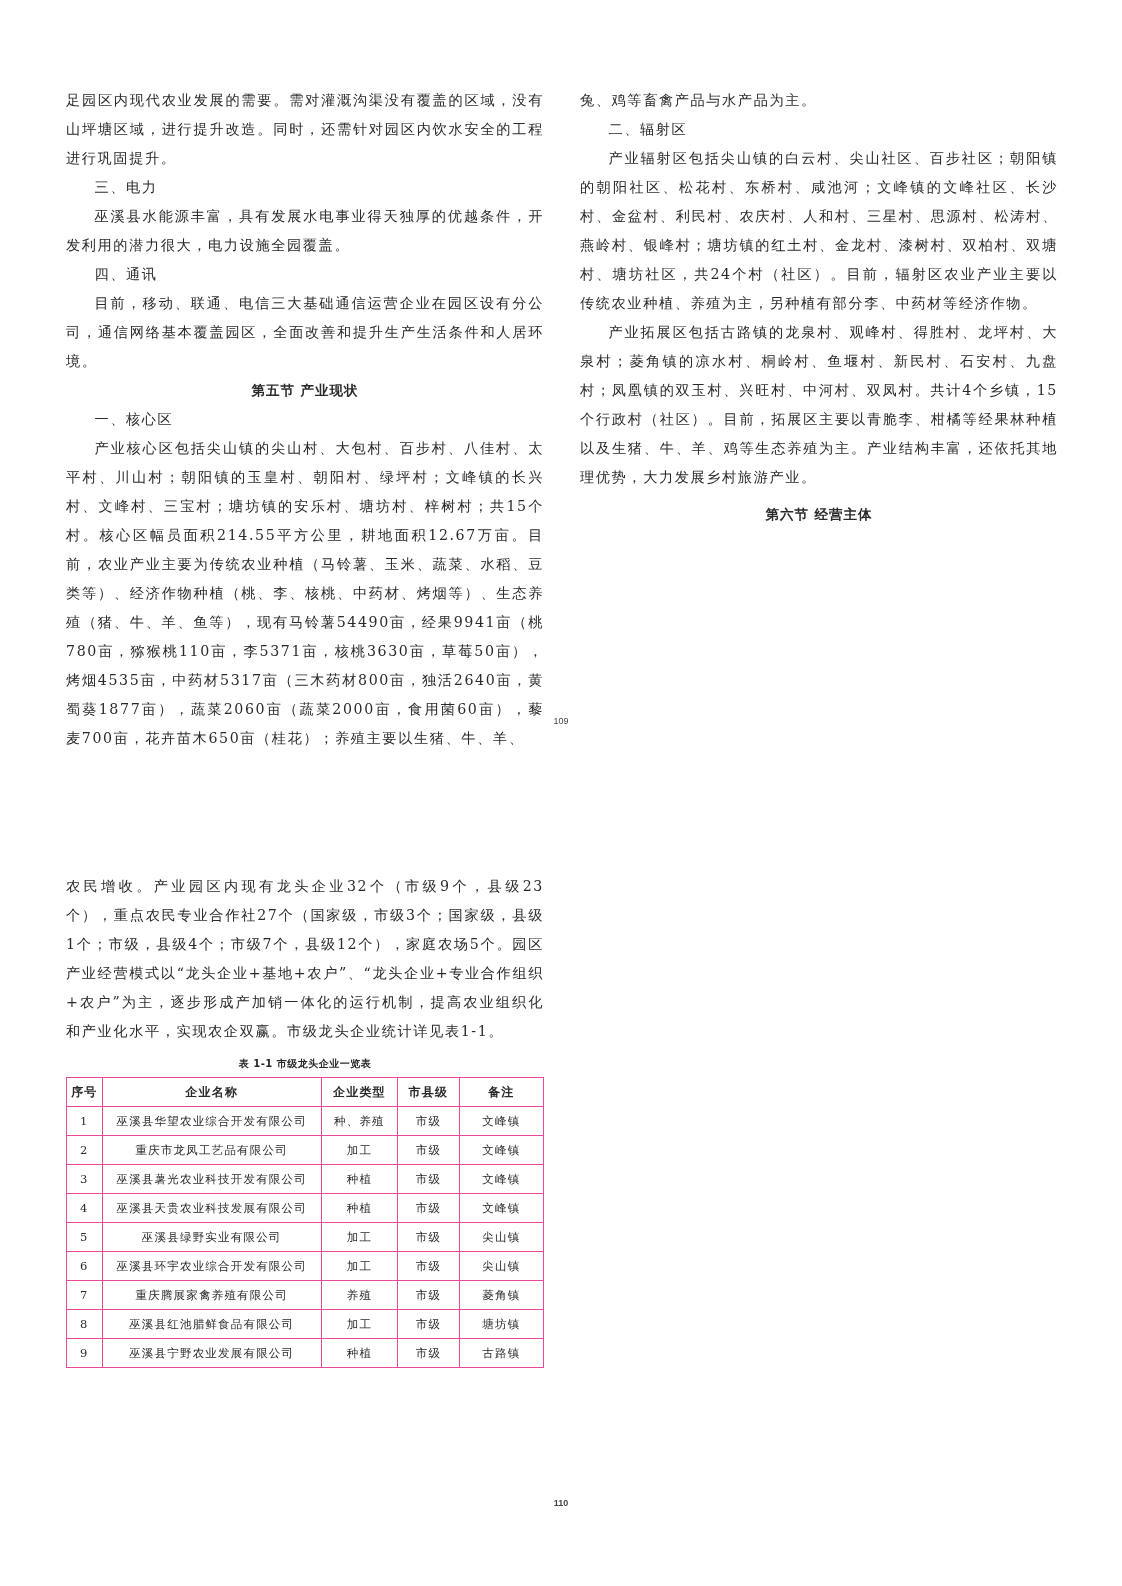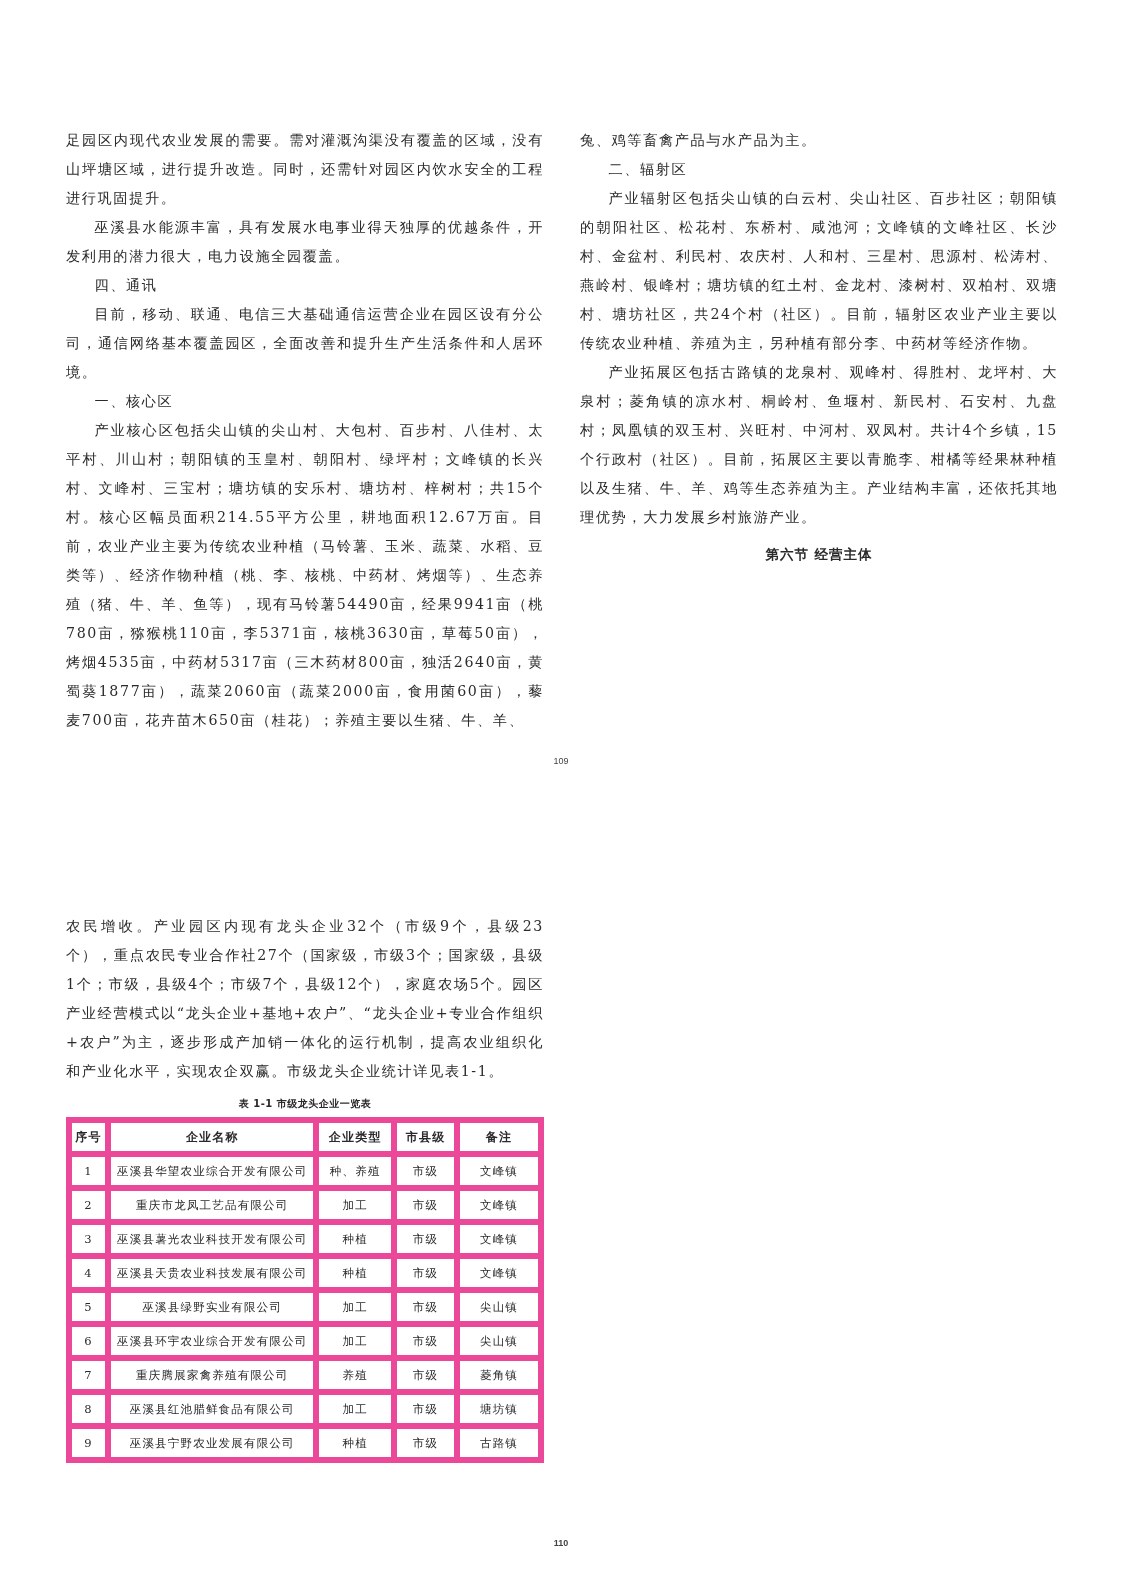--- a/index.html
+++ b/index.html
@@ -1,47 +1,49 @@
 <!DOCTYPE html>
 <html><head>
 <meta charset="utf-8">
 <style>
   html, body { margin: 0; padding: 0; background: #ffffff; }
   body { width: 1122px; height: 1586px; position: relative; overflow: hidden;
          font-family: "DejaVu Serif", "Liberation Serif", serif; color: #2a2a2a; }
-  .page { position: absolute; left: 0; width: 1016px; height: 793px; background: #fff; margin-top: 40px; }
+  .page { position: absolute; left: 0; width: 1016px; height: 793px; background: #fff; }
   .page1 { top: 0; }
   .page2 { top: 793px; }
   .col { position: absolute; width: 478px; font-size: 14.2px; line-height: 29px; letter-spacing: 1.6px; text-align: justify; }
   .col-left { left: 66px; top: 86px; }
   .col-right { left: 580px; top: 86px; }
   .p2-left { left: 66px; top: 79px; }
   p { margin: 0; }
   .indent { text-indent: 2em; }
   .heading { text-indent: 2em; }
   .section-title { text-align: center; font-weight: bold; letter-spacing: 1px; font-family: "DejaVu Sans", "Liberation Sans", sans-serif; font-size: 13.5px; }
   .spacer { height: 8px; }
   .page-num { position: absolute; left: 0; width: 1122px; text-align: center; font-size: 9px; color: #444; font-family: "Liberation Sans", sans-serif; }
   .page1 .page-num { top: 716px; }
   .page2 .page-num { top: 705px; font-weight: bold; }
   .table-caption { position: absolute; left: 66px; top: 264px; width: 478px; text-align: center; font-weight: bold; font-size: 10px; font-family: "DejaVu Sans", "Liberation Sans", sans-serif; letter-spacing: 0.5px; }
   table.t { position: absolute; left: 66px; top: 284px; width: 478px; border-collapse: collapse; font-size: 11.5px; letter-spacing: 1.2px; }
-  table.t th, table.t td { border: 6px solid #ec4899; height: 28px; padding: 0; text-align: center; vertical-align: middle; }
+  table.t th, table.t td { border: 1px solid #ec4899; height: 28px; padding: 0; text-align: center; vertical-align: middle; }
   table.t th { font-weight: bold; font-family: "DejaVu Sans", "Liberation Sans", sans-serif; font-size: 12px; }
   .c0 { width: 35px; } .c1 { width: 220px; } .c2 { width: 76px; } .c3 { width: 61px; } .c4 { width: 84px; }
 </style>
 </head>
 <body>
 
 <div class="page page1">
   <div class="col col-left">
     <p>足园区内现代农业发展的需要。需对灌溉沟渠没有覆盖的区域，没有山坪塘区域，进行提升改造。同时，还需针对园区内饮水安全的工程进行巩固提升。</p>
+    <p class="heading">三、电力</p>
     <p class="indent">巫溪县水能源丰富，具有发展水电事业得天独厚的优越条件，开发利用的潜力很大，电力设施全园覆盖。</p>
     <p class="heading">四、通讯</p>
     <p class="indent">目前，移动、联通、电信三大基础通信运营企业在园区设有分公司，通信网络基本覆盖园区，全面改善和提升生产生活条件和人居环境。</p>
+    <p class="section-title">第五节  产业现状</p>
     <p class="heading">一、核心区</p>
     <p class="indent">产业核心区包括尖山镇的尖山村、大包村、百步村、八佳村、太平村、川山村；朝阳镇的玉皇村、朝阳村、绿坪村；文峰镇的长兴村、文峰村、三宝村；塘坊镇的安乐村、塘坊村、梓树村；共15个村。核心区幅员面积214.55平方公里，耕地面积12.67万亩。目前，农业产业主要为传统农业种植（马铃薯、玉米、蔬菜、水稻、豆类等）、经济作物种植（桃、李、核桃、中药材、烤烟等）、生态养殖（猪、牛、羊、鱼等），现有马铃薯54490亩，经果9941亩（桃780亩，猕猴桃110亩，李5371亩，核桃3630亩，草莓50亩），烤烟4535亩，中药材5317亩（三木药材800亩，独活2640亩，黄蜀葵1877亩），蔬菜2060亩（蔬菜2000亩，食用菌60亩），藜麦700亩，花卉苗木650亩（桂花）；养殖主要以生猪、牛、羊、</p>
   </div>
   <div class="col col-right">
     <p>兔、鸡等畜禽产品与水产品为主。</p>
     <p class="heading">二、辐射区</p>
     <p class="indent">产业辐射区包括尖山镇的白云村、尖山社区、百步社区；朝阳镇的朝阳社区、松花村、东桥村、咸池河；文峰镇的文峰社区、长沙村、金盆村、利民村、农庆村、人和村、三星村、思源村、松涛村、燕岭村、银峰村；塘坊镇的红土村、金龙村、漆树村、双柏村、双塘村、塘坊社区，共24个村（社区）。目前，辐射区农业产业主要以传统农业种植、养殖为主，另种植有部分李、中药材等经济作物。</p>
     <p class="indent">产业拓展区包括古路镇的龙泉村、观峰村、得胜村、龙坪村、大泉村；菱角镇的凉水村、桐岭村、鱼堰村、新民村、石安村、九盘村；凤凰镇的双玉村、兴旺村、中河村、双凤村。共计4个乡镇，15个行政村（社区）。目前，拓展区主要以青脆李、柑橘等经果林种植以及生猪、牛、羊、鸡等生态养殖为主。产业结构丰富，还依托其地理优势，大力发展乡村旅游产业。</p>
     <div class="spacer"></div>
     <p class="section-title">第六节  经营主体</p>

